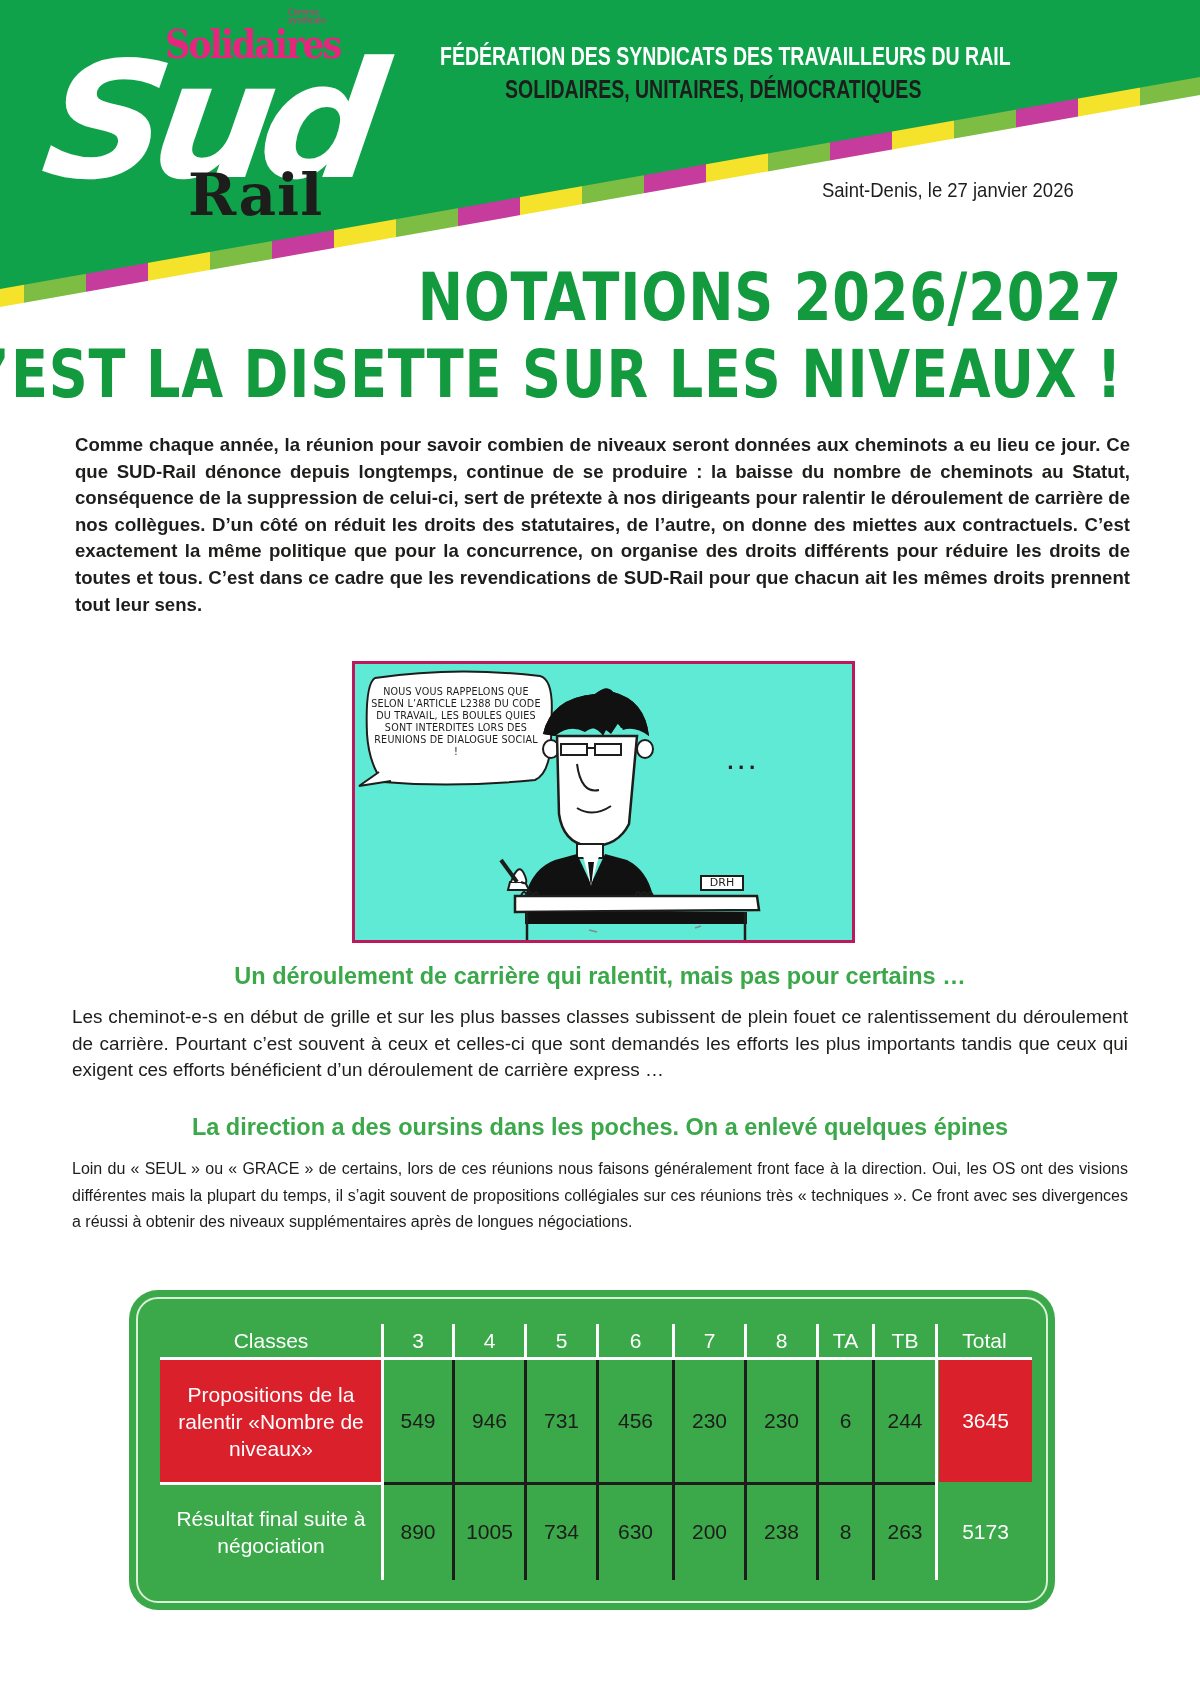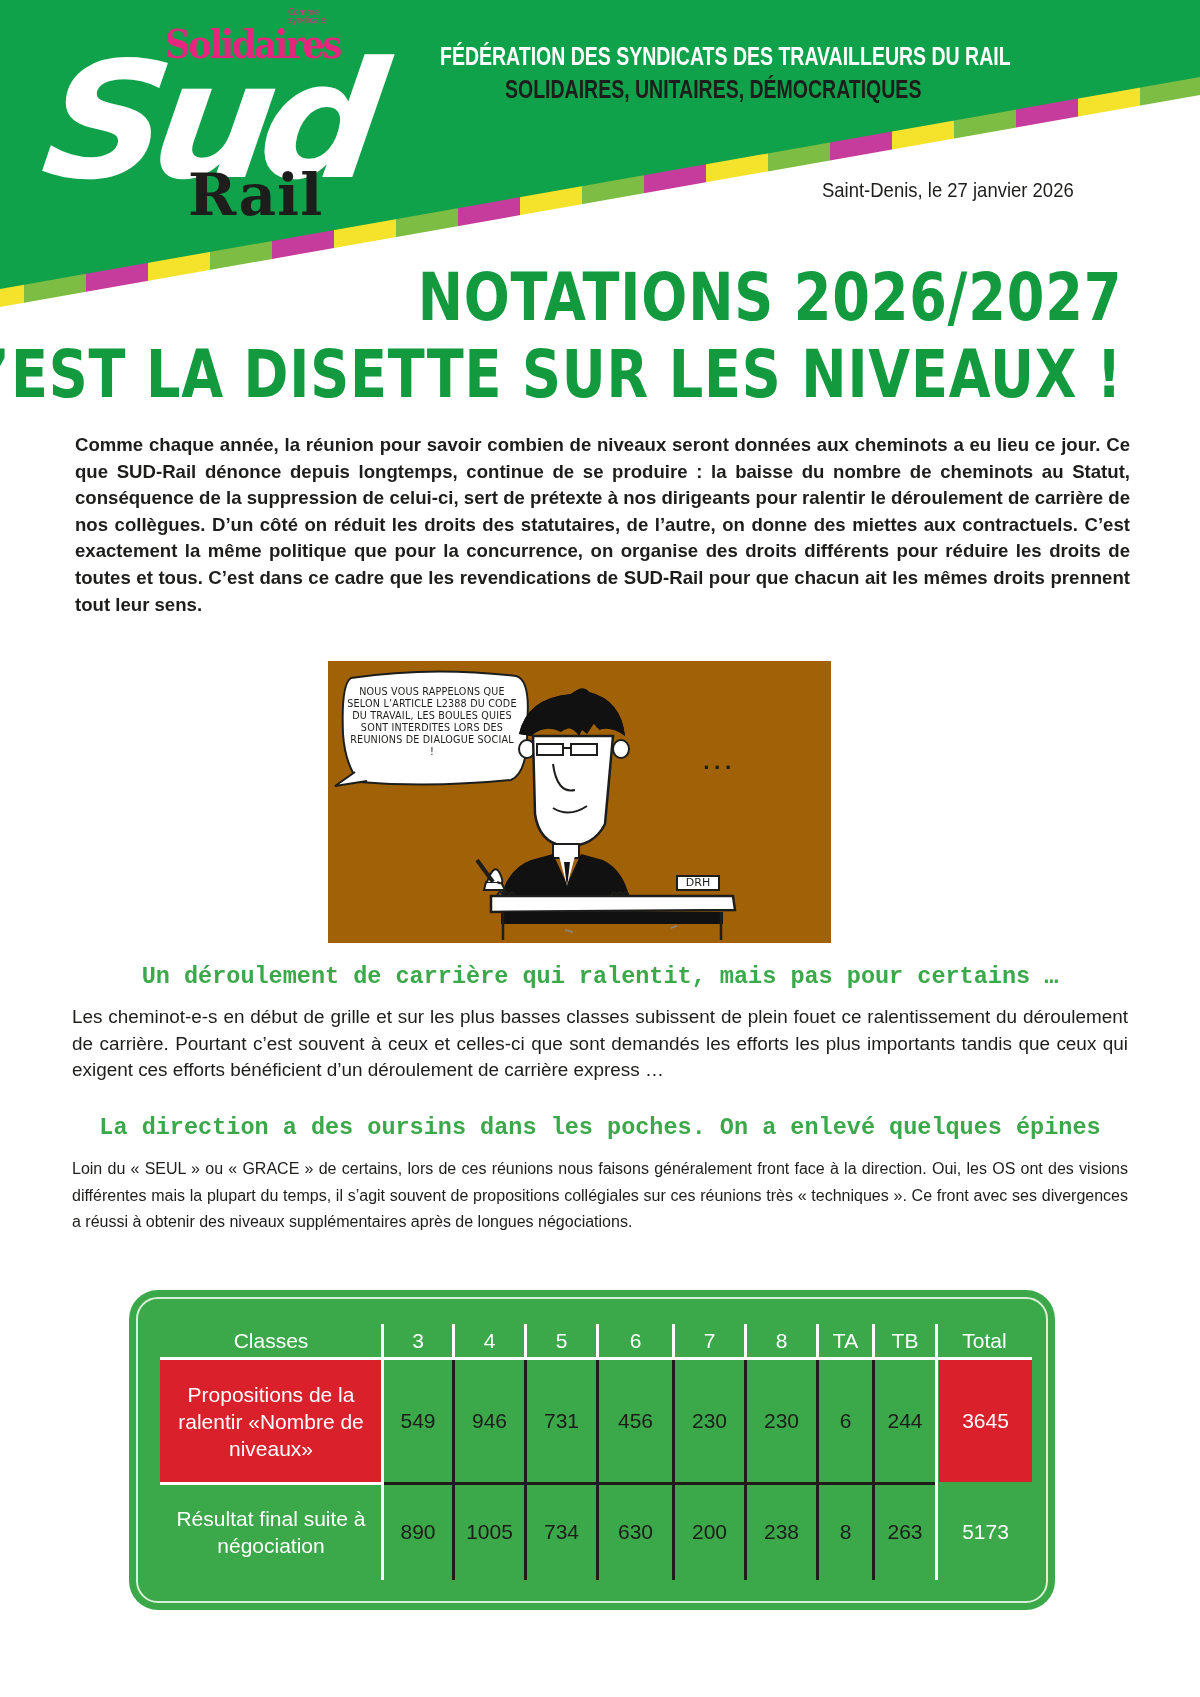--- a/index.html
+++ b/index.html
@@ -52,29 +52,29 @@
   #title-2 { top: 340px; }
 
   
   .para {
     position: absolute; left: 75px; width: 1055px; font-family: "Liberation Sans", sans-serif;
     font-size: 18.6px; line-height: 26.6px; text-align: justify; color: #1d1d1b;
   }
   #intro { top: 432px; font-weight: bold; }
   .section-heading {
     position: absolute; left: 60px; width: 1080px; text-align: center;
-    font-family: Liberation Mono, monospace; font-weight: bold; font-size: 23.5px; color: #3ba84a;
+    font-family: Liberation Sans, sans-serif; font-weight: bold; font-size: 23.5px; color: #3ba84a;
   }
   #h-carriere { top: 963px; }
   #p-carriere { top: 1004px; left: 72px; width: 1056px; font-size: 18.9px; }
   #h-direction { top: 1114px; }
   #p-direction { top: 1156px; left: 72px; width: 1056px; font-size: 16px; }
 
   
-  #comic { left: 328px; top: 661px; width: 497px; height: 276px; border: 3px solid #a16207; background: #a16207; overflow: hidden; }
+  #comic { left: 352px; top: 661px; width: 497px; height: 276px; border: 3px solid #be185d; background: #5eead4; overflow: hidden; }
   #bubble-text {
     left: 16px; top: 22px; width: 170px; text-align: center;
     font-family: "DejaVu Sans", sans-serif; font-size: 9.6px; line-height: 12px; color: #1d1d1b; letter-spacing: 0.2px;
   }
   #dots { left: 372px; top: 88px; font-size: 18px; color: #1d1d1b; letter-spacing: 4px; font-weight: bold; }
   #orh-label { left: 345px; top: 211px; width: 40px; height: 12px; border: 2px solid #1d1d1b; background: #fff;
     font-size: 11px; line-height: 12px; text-align: center; color: #1d1d1b; }
 
   
   #table-box {

